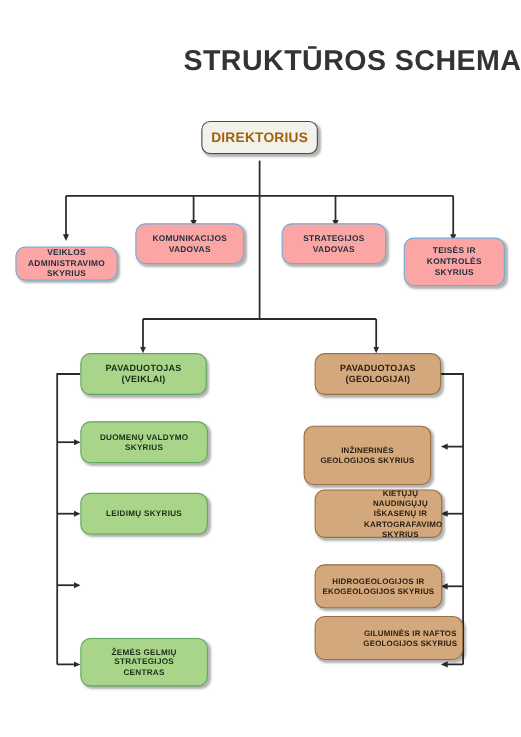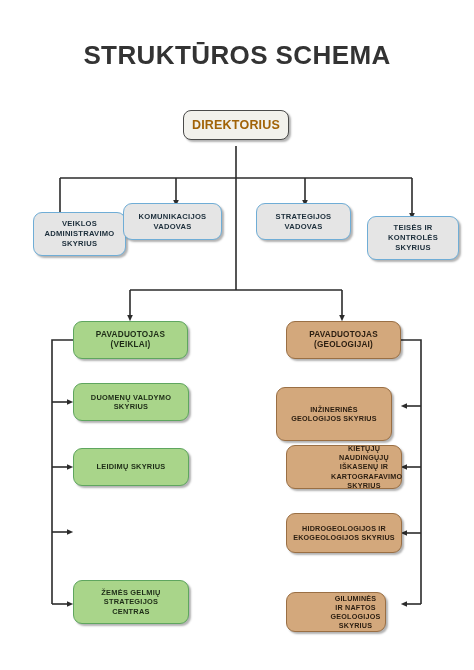--- a/index.html
+++ b/index.html
@@ -13,21 +13,21 @@
     height: 670px;
     background: #ffffff;
     overflow: hidden;
     font-family: "Liberation Sans", sans-serif;
   }
   #title {
     position: absolute;
     left: 0;
     top: 40px;
     width: 474px;
-    text-align: center;
+    text-align: right;
     font-size: 26px;
     font-weight: bold;
     letter-spacing: 0.4px;
     color: #333333;
   }
   .node {
     position: absolute;
     box-sizing: border-box;
     display: flex;
     align-items: center;
@@ -43,21 +43,21 @@
   .root {
     background: #f2f1ec;
     border: 1px solid #4a4a4a;
     color: #a16207;
     font-size: 12.5px;
     font-weight: bold;
     letter-spacing: 0.2px;
     border-radius: 8px;
   }
   .blue {
-    background: #e5e5e5;
+    background: #fca5a5;
     border: 1px solid #6fadd6;
     color: #1b2d3a;
     font-size: 7.6px;
     font-weight: bold;
     letter-spacing: 0.25px;
   }
   .green {
     background: #a9d58a;
     border: 1px solid #5fa65f;
     color: #1d2b16;
@@ -121,21 +121,21 @@
       <path d="M421,467 L404,467" marker-end="url(#ad)"></path>
       <path d="M421,533 L404,533" marker-end="url(#ad)"></path>
       <path d="M421,604 L404,604" marker-end="url(#ad)"></path>
     </g>
   </svg>
 
   <div class="node root" style="left:183px;top:110px;width:106px;height:30px;">
     <span>DIREKTORIUS</span>
   </div>
 
-  <div class="node blue" style="left:14px;top:212px;width:93px;height:44px;margin-left:19px;">
+  <div class="node blue" style="left:14px;top:224px;width:93px;height:31px;">
     <span>
       <span>VEIKLOS</span>
       <span>ADMINISTRAVIMO</span>
       <span>SKYRIUS</span>
     </span>
   </div>
 
   <div class="node blue" style="left:123px;top:203px;width:99px;height:37px;">
     <span>
       <span>KOMUNIKACIJOS</span>
@@ -209,20 +209,20 @@
     </span>
   </div>
 
   <div class="node brown" style="left:286px;top:513px;width:116px;height:40px;">
     <span>
       <span>HIDROGEOLOGIJOS IR</span>
       <span>EKOGEOLOGIJOS SKYRIUS</span>
     </span>
   </div>
 
-  <div class="node brown" style="left:286px;top:592px;width:100px;height:40px;padding-left:43px;">
+  <div class="node brown" style="left:286px;top:560px;width:135px;height:40px;padding-left:43px;">
     <span>
       <span>GILUMINĖS IR NAFTOS</span>
       <span>GEOLOGIJOS SKYRIUS</span>
     </span>
   </div>
 
 </div>
 
 </body></html>

